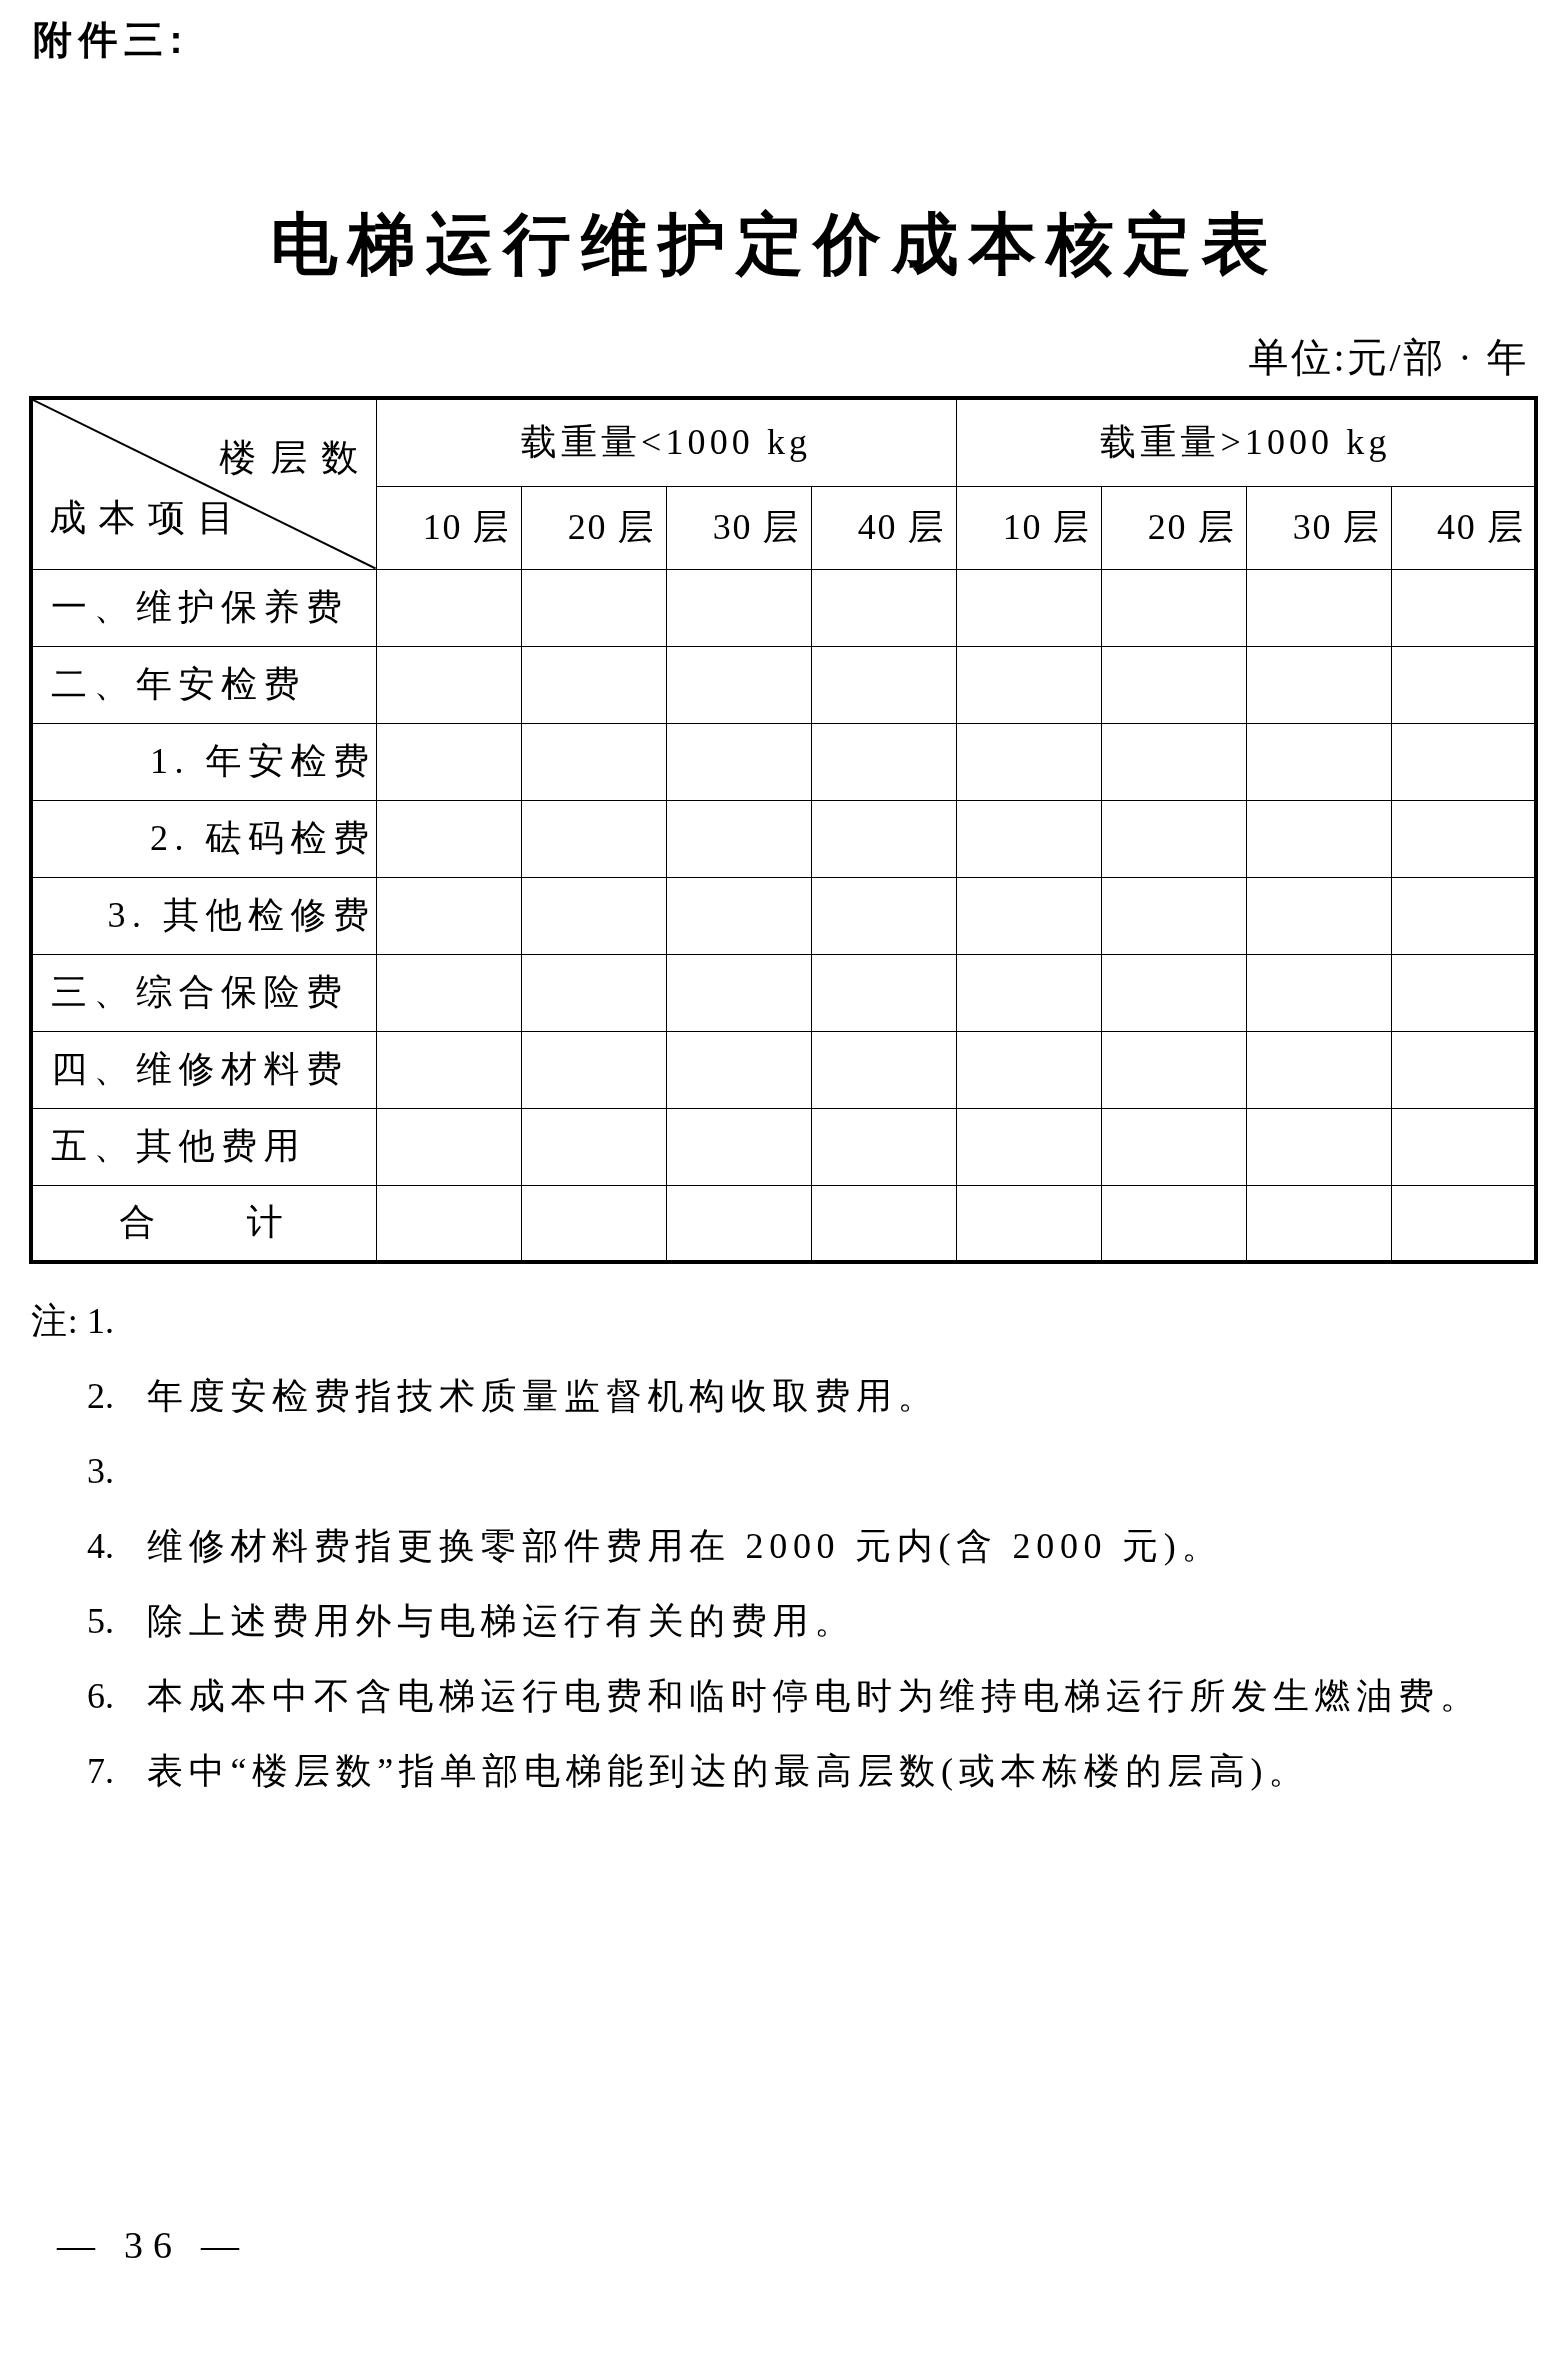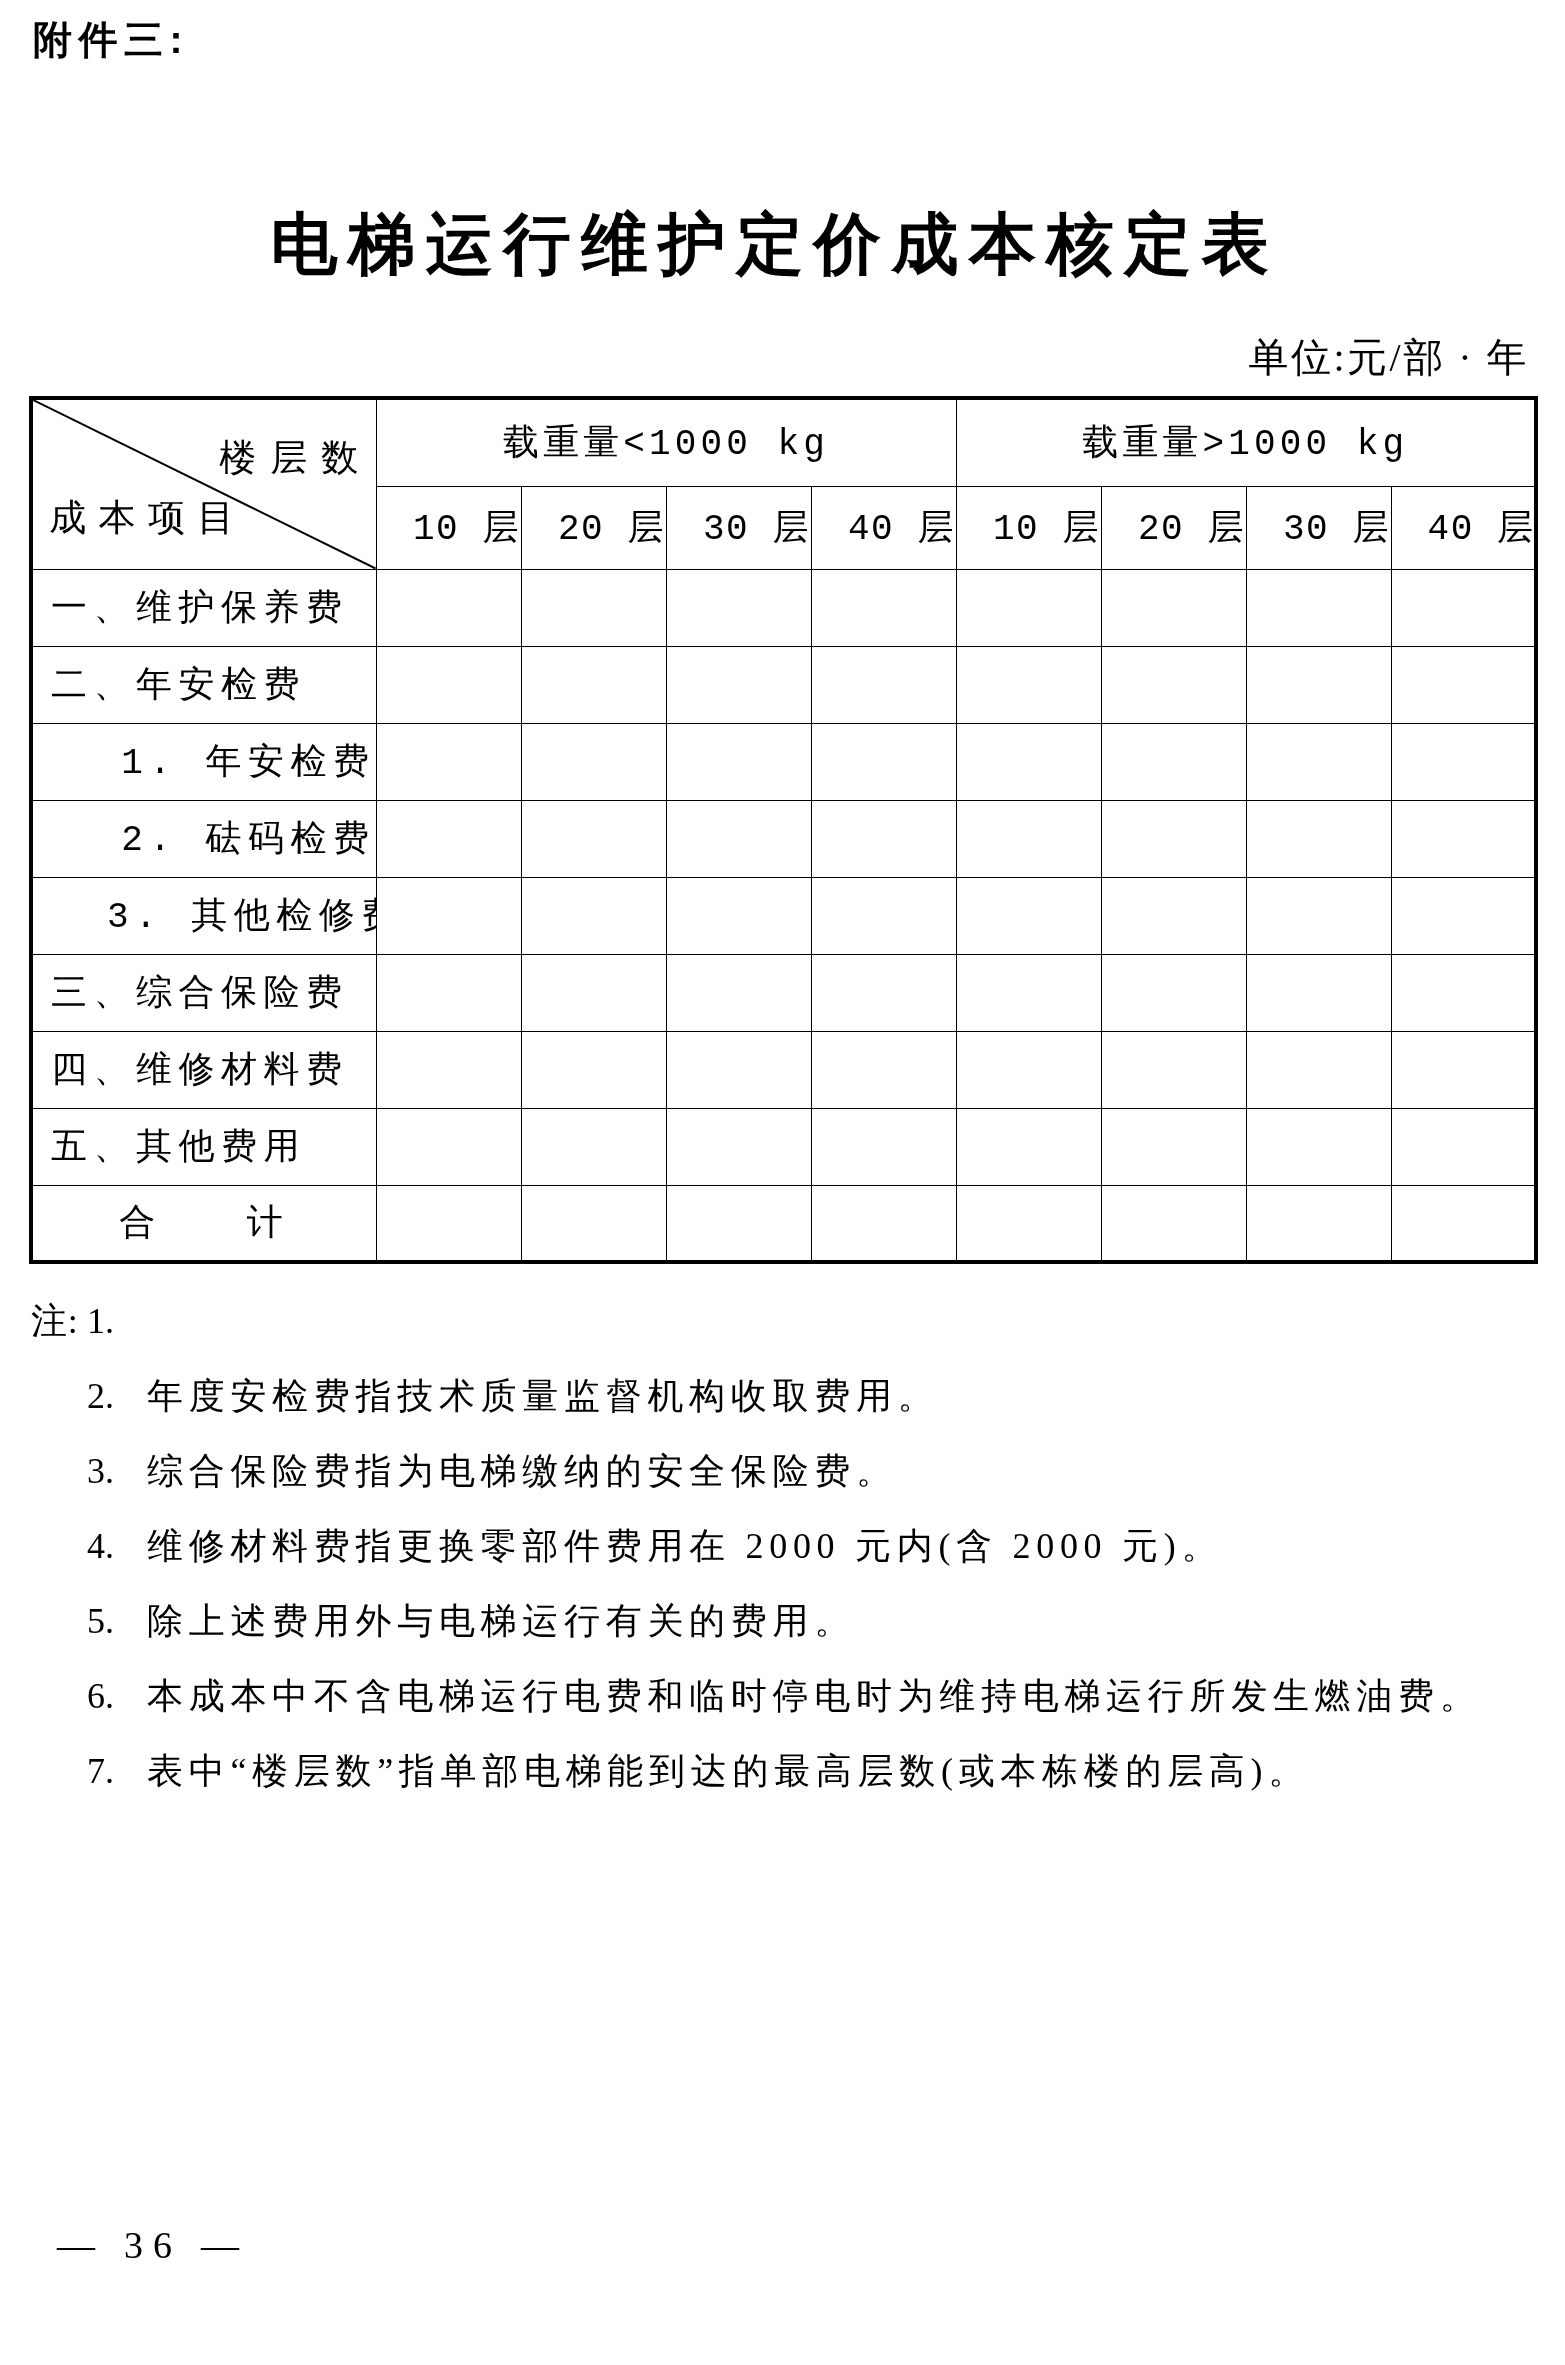--- a/index.html
+++ b/index.html
@@ -41,21 +41,20 @@
     white-space: nowrap;
   }
   table.cost-table {
     position: absolute;
     left: 29px;
     top: 396px;
     width: 1503px;
     table-layout: fixed;
     border-collapse: collapse;
     border: 4.1px solid #000;
-    font-family: Liberation Mono, monospace;
   }
   .cost-table th, .cost-table td {
     border: 1.6px solid #000;
     font-weight: normal;
     font-size: 36px;
     vertical-align: middle;
     overflow: hidden;
   }
   tr.group-row  { height: 88px; }
   tr.floor-row  { height: 83px; }
@@ -275,21 +274,20 @@
     <span class="note-num">1.</span>
   </div>
   <div class="note-line">
     <span class="note-prefix"></span>
     <span class="note-num">2.</span>
     <span class="note-text">年度安检费指技术质量监督机构收取费用。</span>
   </div>
   <div class="note-line">
     <span class="note-prefix"></span>
     <span class="note-num">3.</span>
-    <span class="note-text">综合保险费指为电梯缴纳的安全保险费。</span>
   </div>
   <div class="note-line">
     <span class="note-prefix"></span>
     <span class="note-num">4.</span>
     <span class="note-text">维修材料费指更换零部件费用在 2000 元内(含 2000 元)。</span>
   </div>
   <div class="note-line">
     <span class="note-prefix"></span>
     <span class="note-num">5.</span>
     <span class="note-text">除上述费用外与电梯运行有关的费用。</span>

